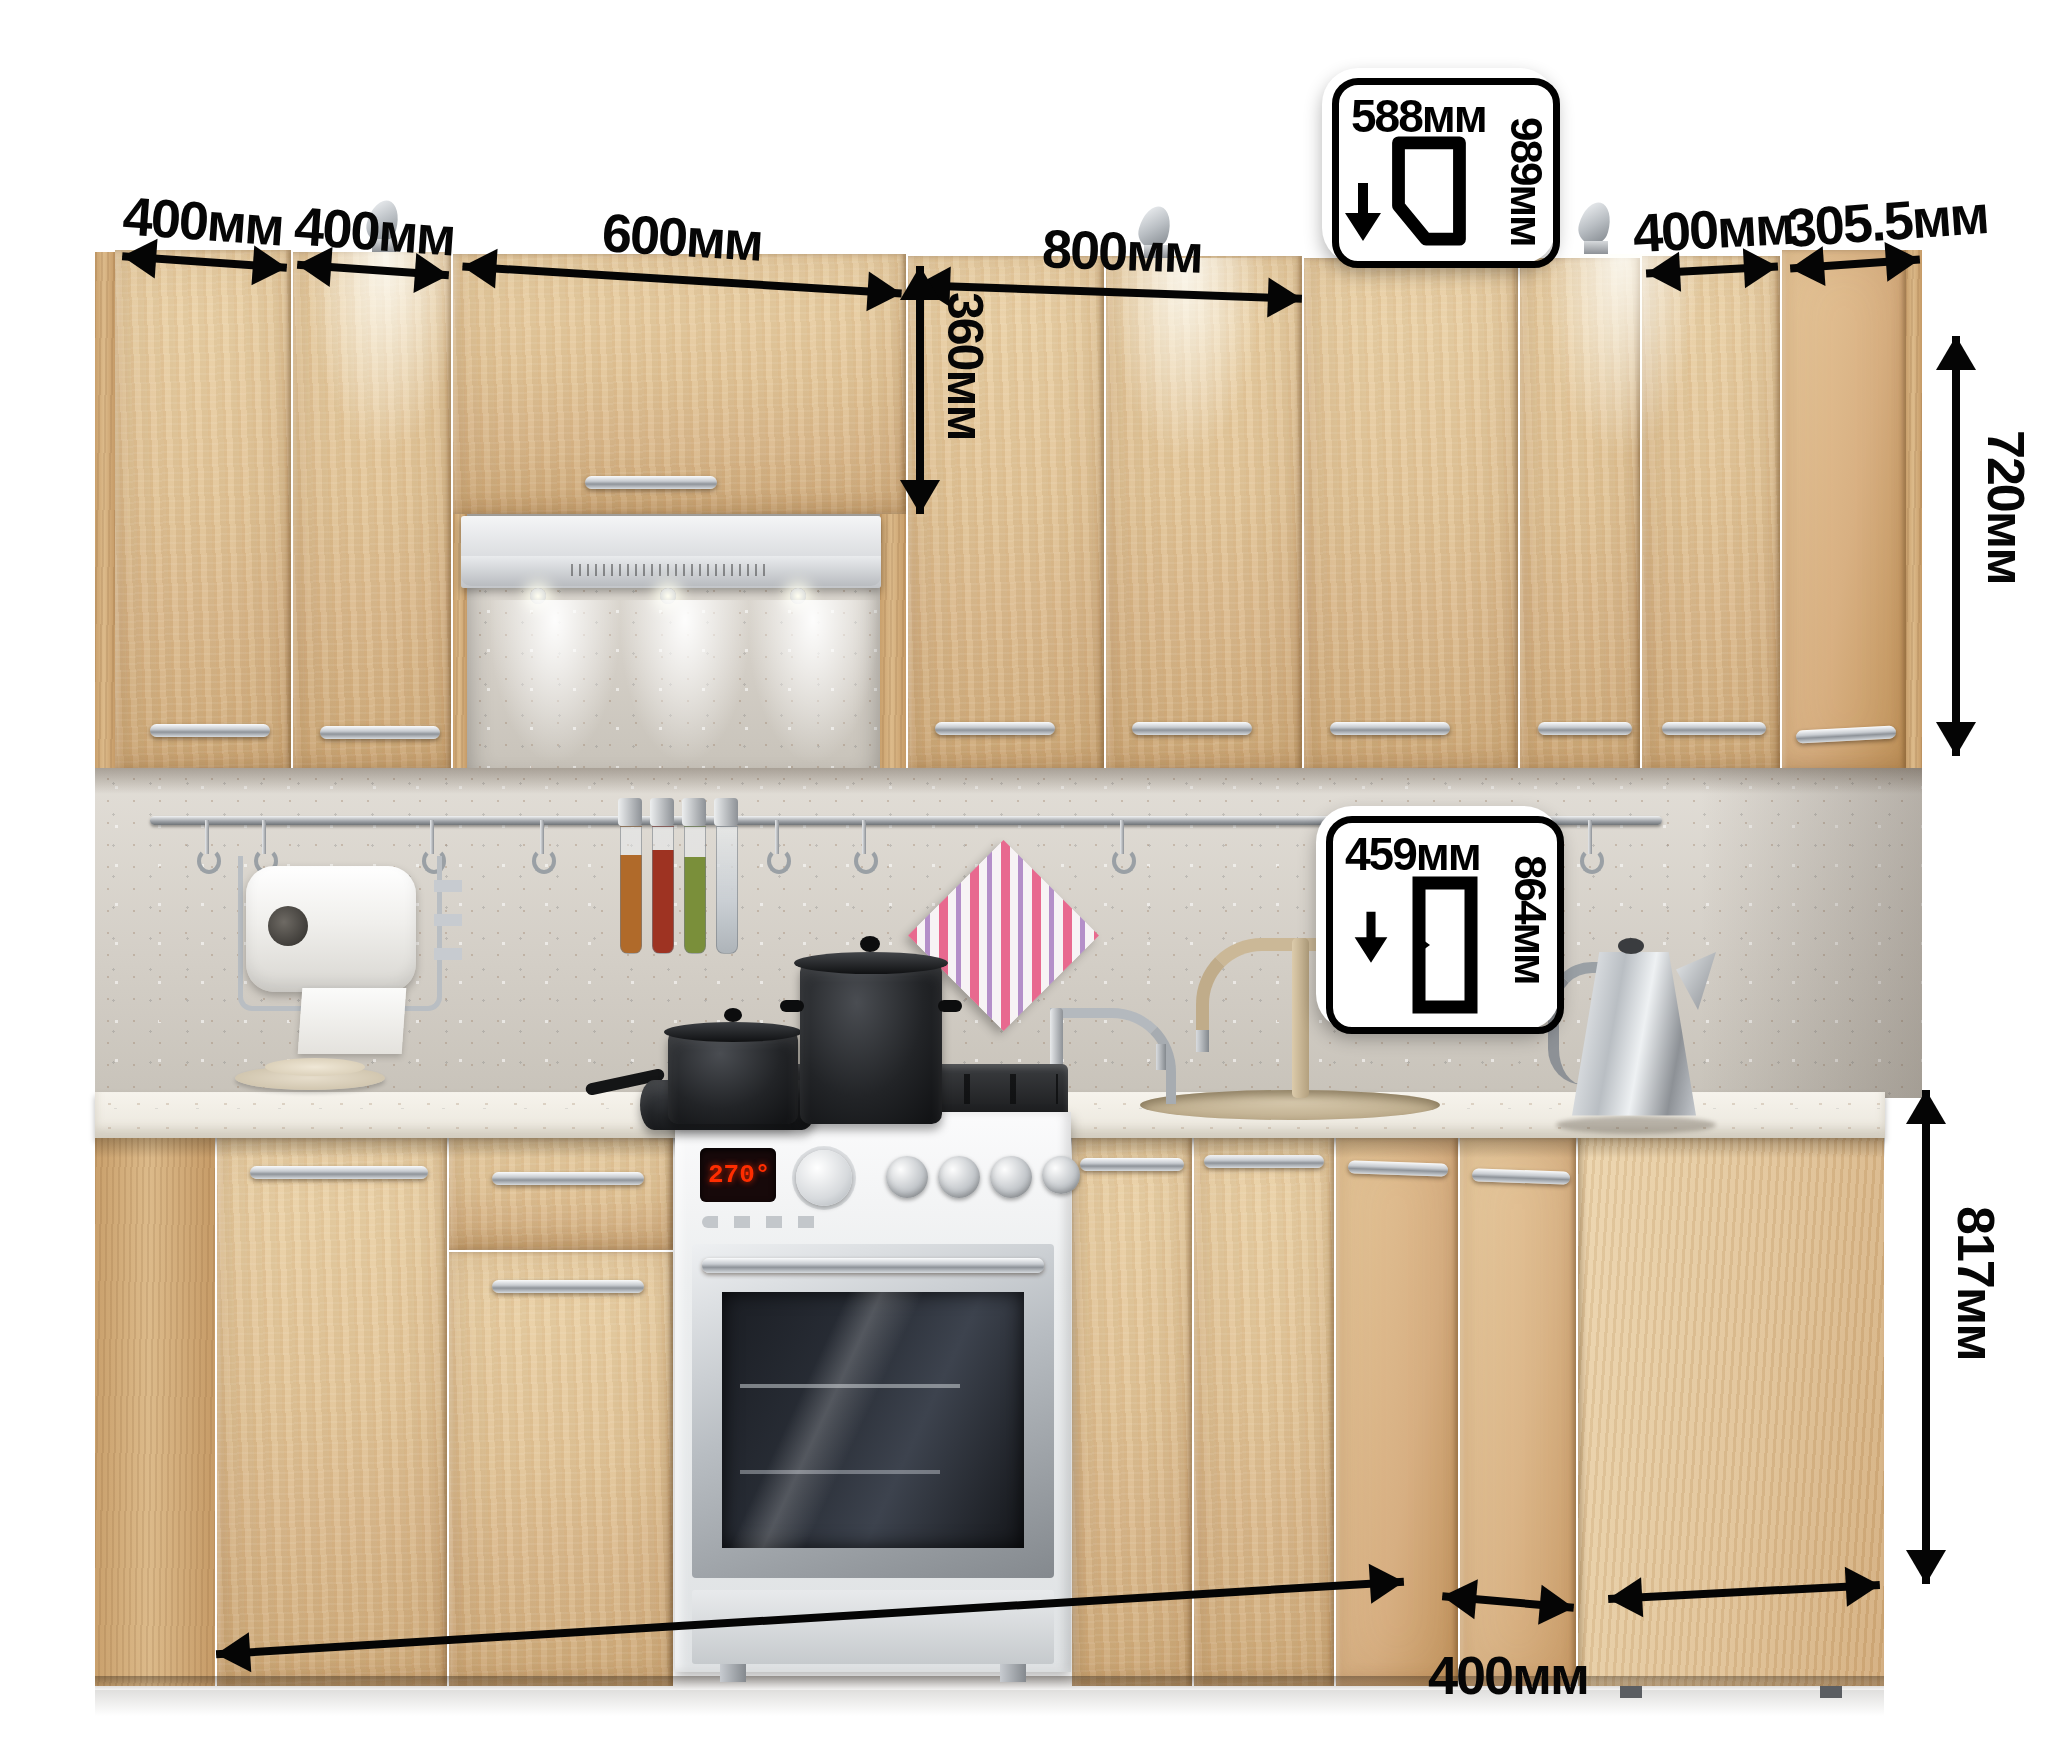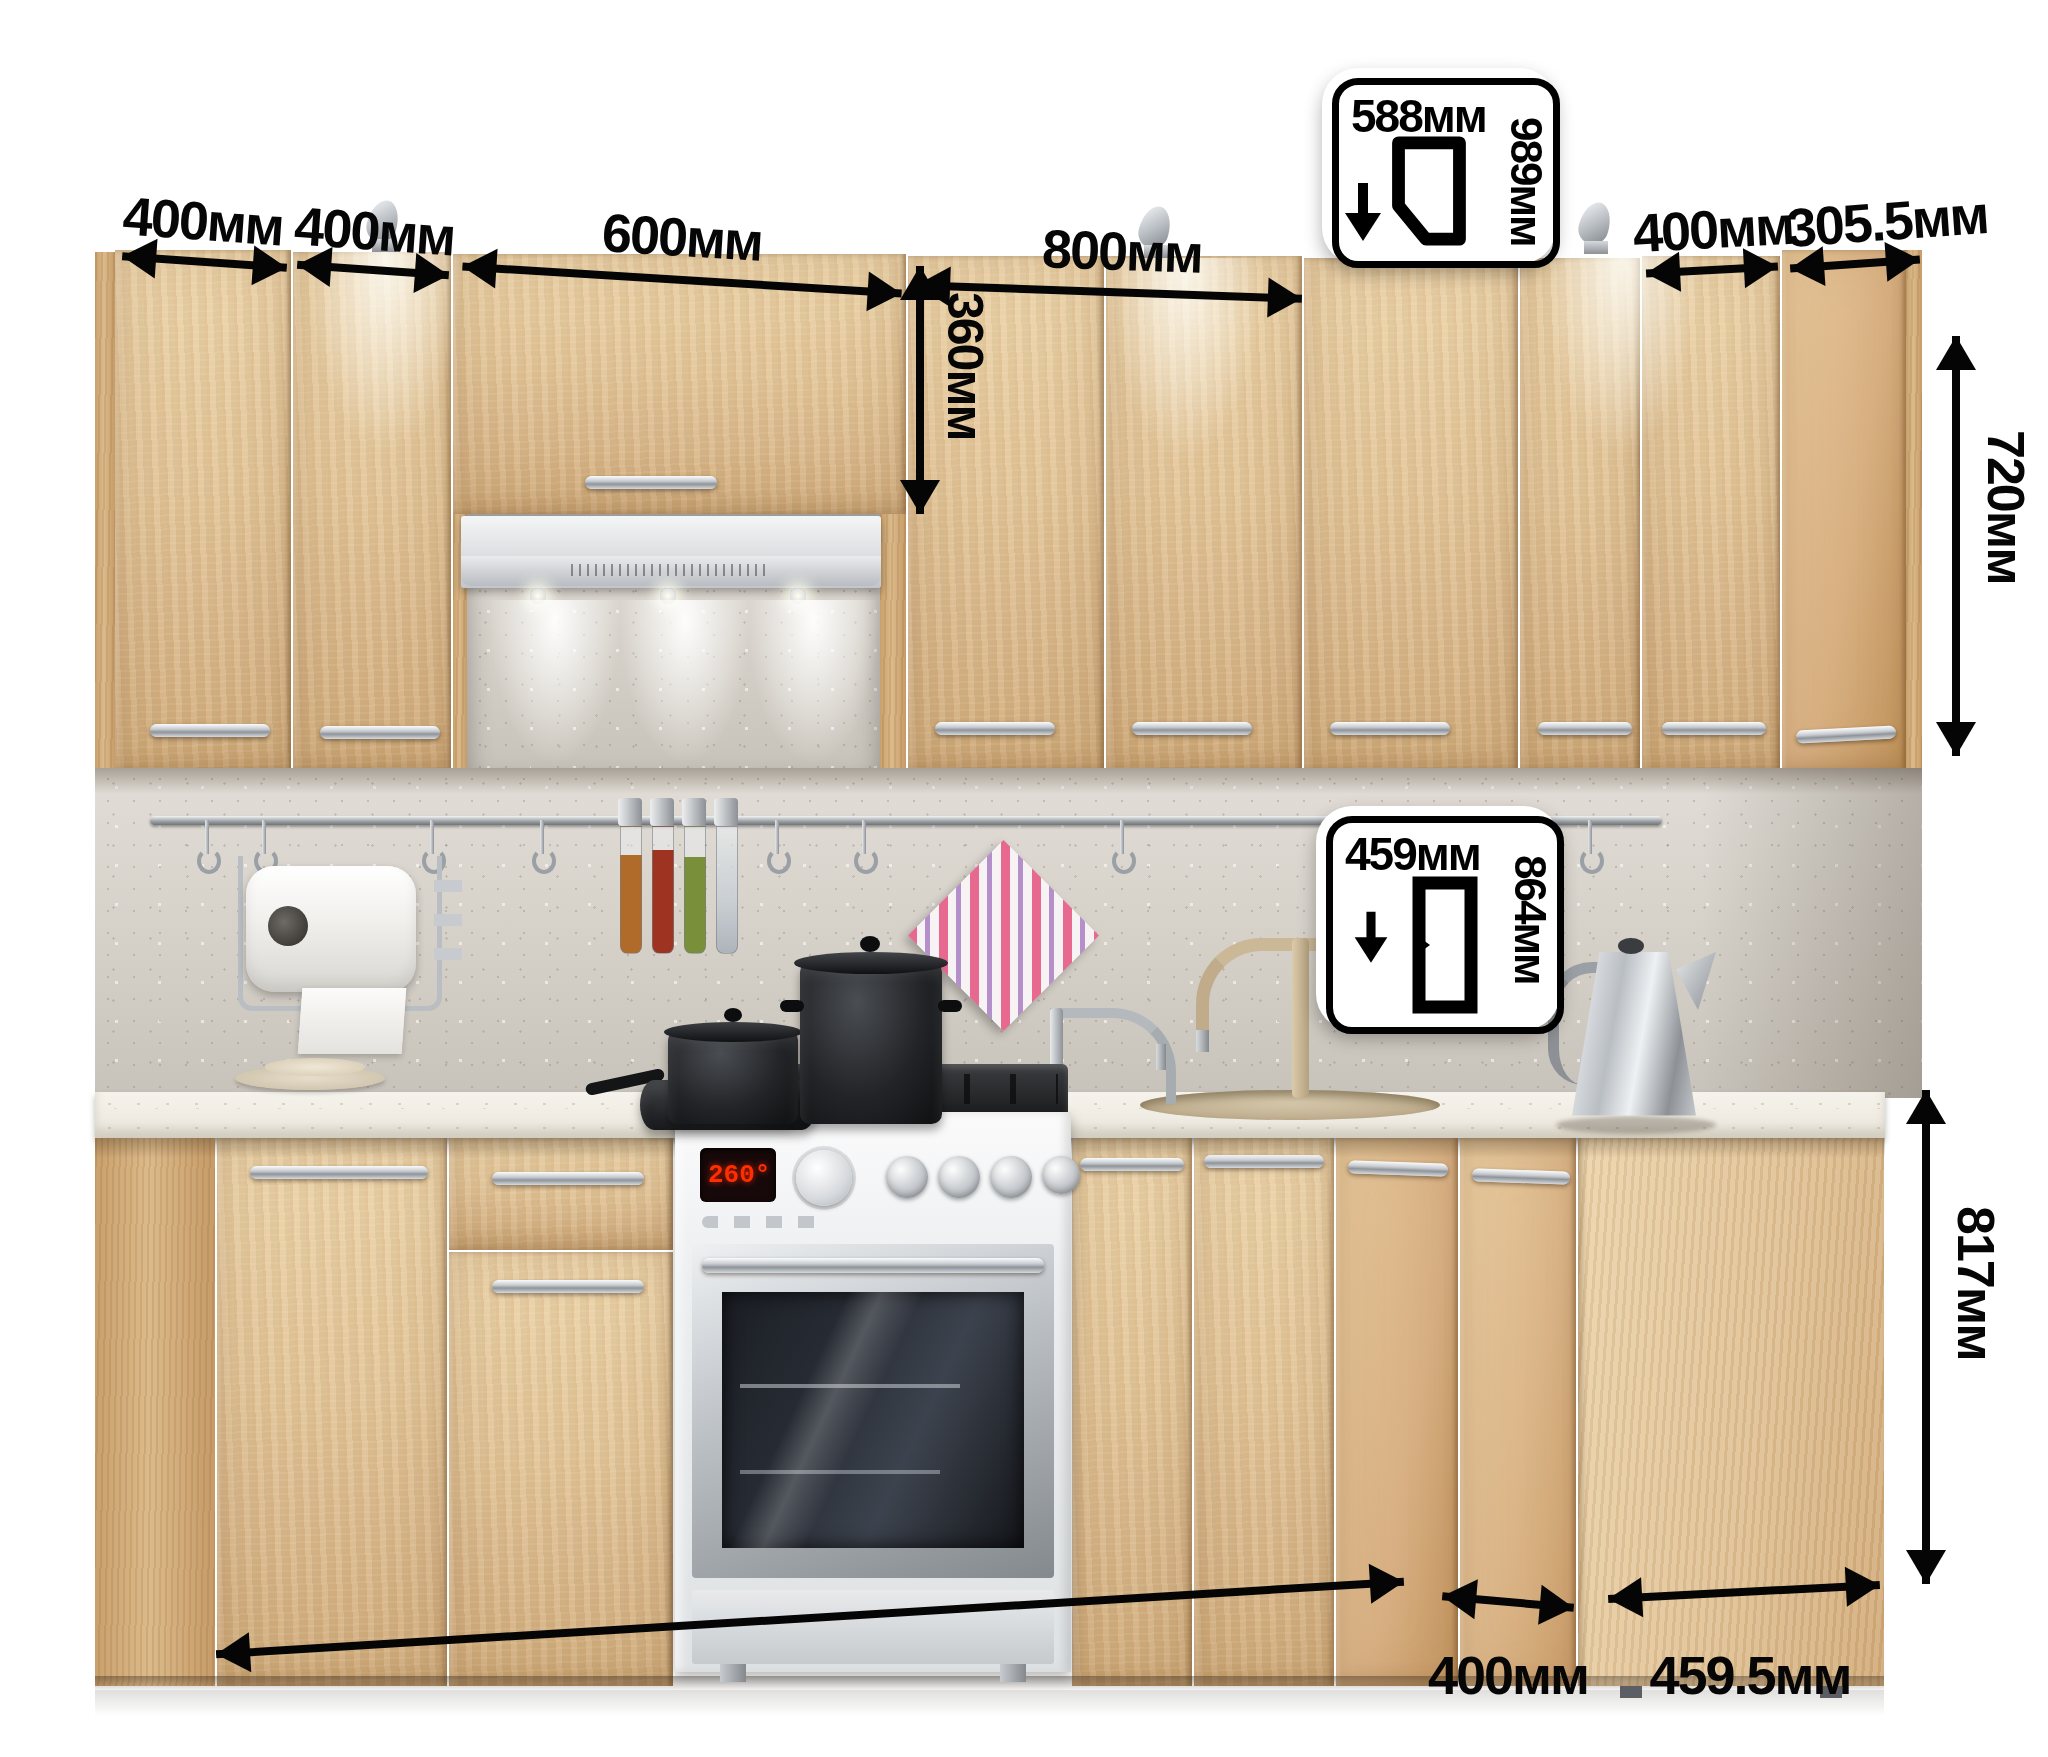--- a/index.html
+++ b/index.html
@@ -231,21 +231,21 @@
   <div class="handle" style="left:1348px;top:1162px;width:100px;transform:rotate(2deg);"></div>
   <div class="handle" style="left:1472px;top:1170px;width:98px;transform:rotate(2deg);"></div>
 
   <div class="abs" style="left:95px;top:1138px;width:1790px;height:20px;background:linear-gradient(180deg,rgba(50,40,25,.30),rgba(50,40,25,0));"></div>
 
   <div class="abs" style="left:678px;top:1064px;width:390px;height:50px;border-radius:6px 6px 0 0;background:linear-gradient(180deg,#3b3d40,#1c1d1f);box-shadow:inset 0 4px 6px rgba(255,255,255,.15);">
     <div class="abs" style="left:10px;top:10px;width:370px;height:30px;background:repeating-linear-gradient(90deg,#0c0d0e 0 6px,transparent 6px 46px);opacity:.8;"></div>
   </div>
   <div class="abs" style="left:675px;top:1112px;width:396px;height:560px;background:linear-gradient(180deg,#fbfbfc 0%,#eceeef 30%,#dfe2e4 100%);box-shadow:0 6px 12px rgba(0,0,0,.28), inset -6px 0 10px rgba(0,0,0,.12), inset 6px 0 10px rgba(255,255,255,.6);"></div>
   <div class="abs" style="left:700px;top:1148px;width:76px;height:54px;border-radius:6px;background:#17090a;box-shadow:inset 0 2px 6px rgba(0,0,0,.9);">
-    <span style="position:absolute;left:8px;top:12px;font-family:'Liberation Mono','DejaVu Sans Mono',monospace;font-weight:bold;font-size:26px;color:#ff2d00;text-shadow:0 0 6px rgba(255,45,0,.8);">260°</span>
+    <span style="position:absolute;left:8px;top:12px;font-family:'Liberation Mono','DejaVu Sans Mono',monospace;font-weight:bold;font-size:26px;color:#ff2d00;text-shadow:0 0 6px rgba(255,45,0,.8);">270°</span>
   </div>
   <div class="abs" style="left:796px;top:1150px;width:56px;height:56px;border-radius:50%;background:radial-gradient(circle at 38% 32%,#ffffff,#d7dadd 60%,#aab0b5);box-shadow:0 2px 5px rgba(0,0,0,.3), 0 0 0 4px rgba(170,175,180,.35);"></div>
   <div class="knob" style="left:886px;top:1156px;"></div>
   <div class="knob" style="left:938px;top:1156px;"></div>
   <div class="knob" style="left:990px;top:1156px;"></div>
   <div class="knob" style="left:1042px;top:1156px;width:38px;height:38px;"></div>
   <div class="abs" style="left:702px;top:1216px;width:120px;height:12px;background:repeating-linear-gradient(90deg,#c3c7cb 0 16px,transparent 16px 32px);border-radius:6px;"></div>
   <div class="abs" style="left:692px;top:1244px;width:362px;height:334px;background:linear-gradient(160deg,#eef0f2 0%,#b9bec3 45%,#84898e 100%);border-radius:4px;"></div>
   <div class="handle" style="left:702px;top:1258px;width:342px;height:15px;"></div>
   <div class="abs" style="left:722px;top:1292px;width:302px;height:256px;background:linear-gradient(115deg,#1b1e24 0%,#2a2f38 40%,#3d434e 62%,#14161a 100%);box-shadow:inset 0 0 20px rgba(0,0,0,.8);">
@@ -299,21 +299,20 @@
 
   <div class="dimv" style="left:1922px;top:1090px;height:494px;"></div>
   <div class="vlbl" style="left:1946px;top:1206px;">817мм</div>
 
   <div class="dimh" style="left:215px;top:1614px;width:1190px;transform:rotate(-3.5deg);"></div>
 
   <div class="dimh" style="left:1442px;top:1598px;width:132px;transform:rotate(5deg);"></div>
   <div class="lbl" style="left:1418px;top:1644px;width:180px;">400мм</div>
 
   <div class="dimh" style="left:1608px;top:1588px;width:272px;transform:rotate(-3deg);"></div>
-  <div class="lbl" style="left:1620px;top:1644px;width:260px;">459.5мм</div>
 
   <div class="badge" style="left:1322px;top:68px;width:214px;height:176px;">
     <div class="badge-inner">
       <div class="badge-top-label">588мм</div>
       <div class="badge-side-label">989мм</div>
       <svg style="position:absolute;left:30px;top:48px;" width="118" height="118" viewBox="0 0 120 120">
         <path d="M30 10 H92 V108 H58 L30 74 Z" fill="none" stroke="#000" stroke-width="13" stroke-linejoin="round"></path>
       </svg>
       <svg style="position:absolute;left:2px;top:96px;" width="44" height="64" viewBox="0 0 44 64">
         <path d="M17 2 v30 h-13 l18 28 18 -28 h-13 v-30 z" fill="#000"></path>

